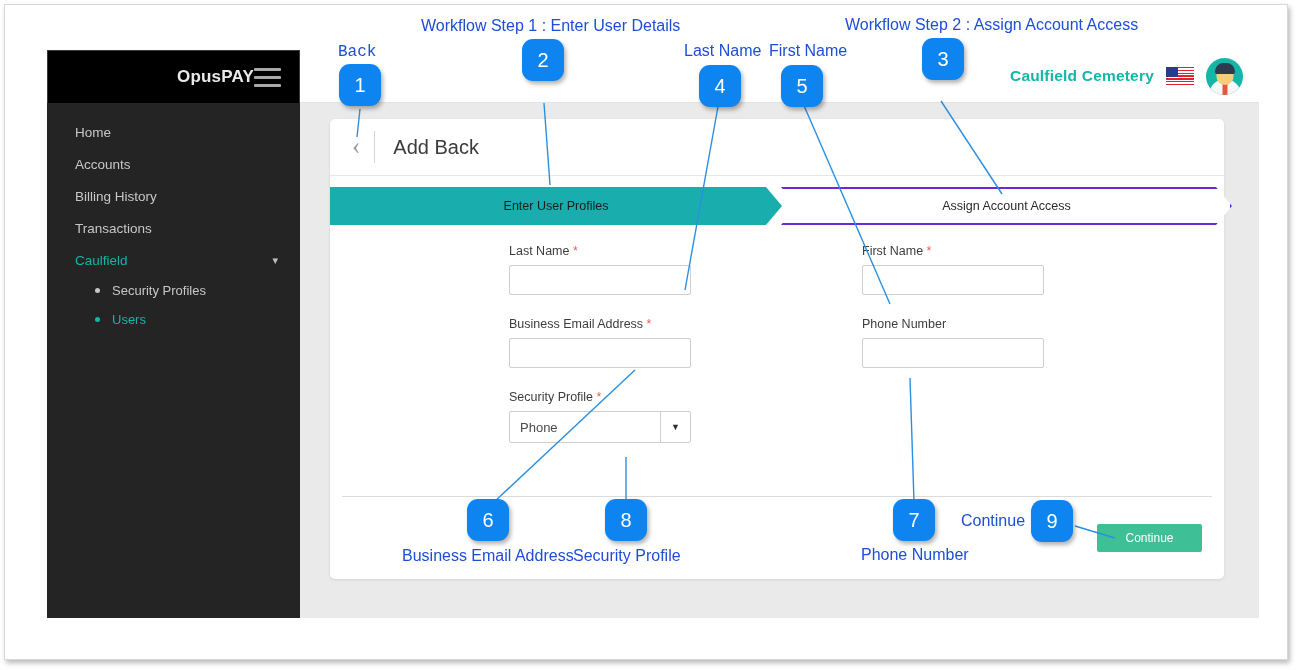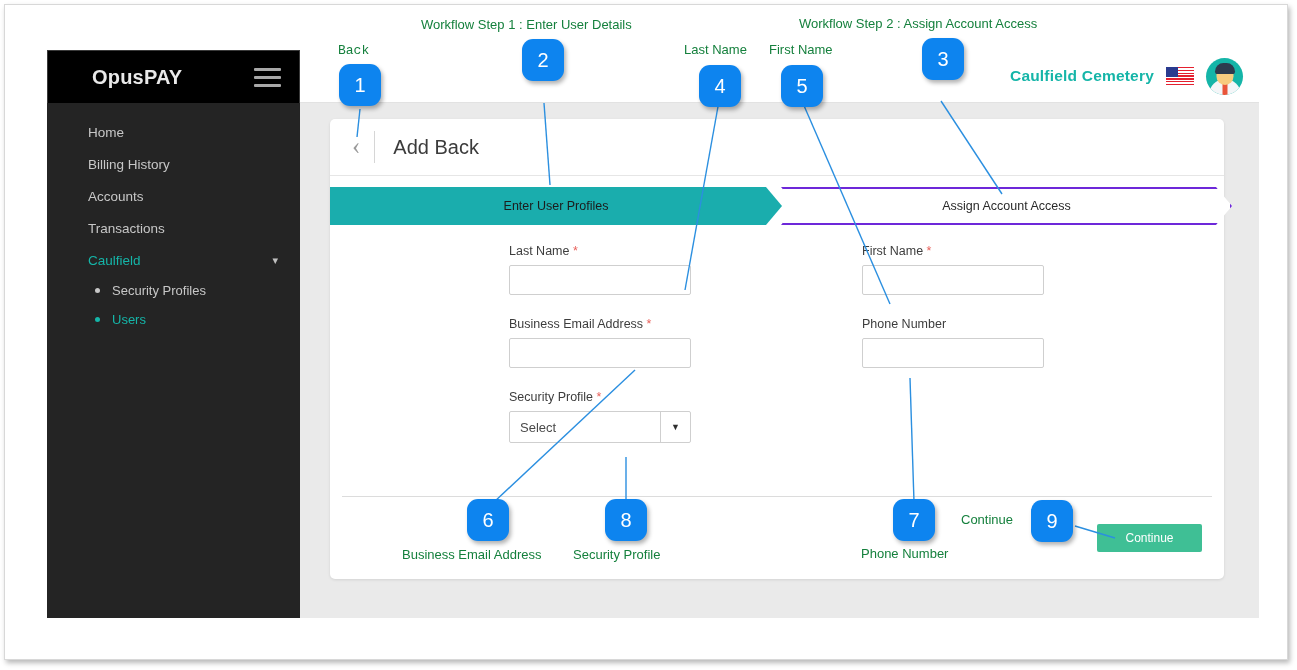--- a/index.html
+++ b/index.html
@@ -42,34 +42,34 @@
   #brandbar {
     height: 53px;
     background: #000000;
     display: flex; align-items: center;
     padding: 0 18px 0 22px;
     border: 1px solid #3a3a3a;
     border-bottom: none;
   }
   #brand-logo {
     color: #e9e9e9;
-    font-size: 20px;
+    font-size: 17px;
     font-weight: bold;
     letter-spacing: .2px;
     flex: 1;
-    text-align: left;
+    text-align: right;
     padding-left: 22px;
   }
   #hamburger { width: 27px; display: flex; flex-direction: column; gap: 5px; cursor: pointer; }
   #hamburger span { display: block; height: 3px; background: #a8a8a8; border-radius: 1px; }
 
   .nav-item {
     height: 32px;
     display: flex; align-items: center;
-    padding-left: 41px;
+    padding-left: 28px;
     color: #c7c7c7;
     font-size: 13.5px;
     cursor: pointer;
   }
   .nav-item.first { margin-top: 13px; }
   .nav-item.active { color: #15b5a8; }
   .nav-item .chev {
     margin-left: auto; margin-right: 22px;
     font-size: 11px; color: #c0c0c0; line-height: 1;
   }
@@ -225,22 +225,22 @@
     width: 42px; height: 42px;
     background: #0d84ef;
     border-radius: 11px;
     color: #ffffff;
     font-size: 20px;
     display: flex; align-items: center; justify-content: center;
     box-shadow: 2px 3px 4px rgba(0,0,0,0.30);
   }
   .anno-label {
     position: absolute;
-    font-size: 13px;
-    color: #15803d;
+    font-size: 16px;
+    color: #1d4ed8;
     white-space: nowrap;
   }
 </style>
 </head>
 <body>
 
 <div id="page">
   <div id="page-frame">
 
     <div id="app">
@@ -252,24 +252,24 @@
             <span></span>
             <span></span>
             <span></span>
           </div>
         </div>
 
         <div class="nav-item first">
           <span>Home</span>
         </div>
         <div class="nav-item">
+          <span>Accounts</span>
+        </div>
+        <div class="nav-item">
           <span>Billing History</span>
-        </div>
-        <div class="nav-item">
-          <span>Accounts</span>
         </div>
         <div class="nav-item">
           <span>Transactions</span>
         </div>
         <div class="nav-item active">
           <span>Caulfield</span>
           <span class="chev">▾</span>
         </div>
         <div class="subnav-item">
           <span class="dot"></span>
@@ -349,21 +349,21 @@
               </div>
             </div>
 
             <div class="form-row">
               <div class="field col1">
                 <div class="field-label">
                   <span>Security Profile</span>
                   <span class="req">*</span>
                 </div>
                 <div class="select-wrap">
-                  <div class="select-value">Select</div>
+                  <div class="select-value">Phone</div>
                   <div class="select-caret">▼</div>
                 </div>
               </div>
             </div>
 
           </div>
 
           <div id="card-footer">
             <button id="continue-btn">Continue</button>
           </div>
@@ -410,21 +410,21 @@
         </div>
       <div class="badge" style="left:600px; top:494px;">
           <span>8</span>
         </div>
       <div class="badge" style="left:1026px; top:495px;">
           <span>9</span>
         </div>
 
       <div class="anno-label" style="left:333px; top:38px;font-family:Liberation Mono, monospace;">Back</div>
       <div class="anno-label" style="left:416px; top:12px;">Workflow Step 1 : Enter User Details</div>
-      <div class="anno-label" style="left:794px; top:11px;">Workflow Step 2 : Assign Account Access</div>
+      <div class="anno-label" style="left:840px; top:11px;">Workflow Step 2 : Assign Account Access</div>
       <div class="anno-label" style="left:679px; top:37px;">Last Name</div>
       <div class="anno-label" style="left:764px; top:37px;">First Name</div>
       <div class="anno-label" style="left:397px; top:542px;">Business Email Address</div>
       <div class="anno-label" style="left:856px; top:541px;">Phone Number</div>
       <div class="anno-label" style="left:568px; top:542px;">Security Profile</div>
       <div class="anno-label" style="left:956px; top:507px;">Continue</div>
     </div>
 
   </div>
 </div>

